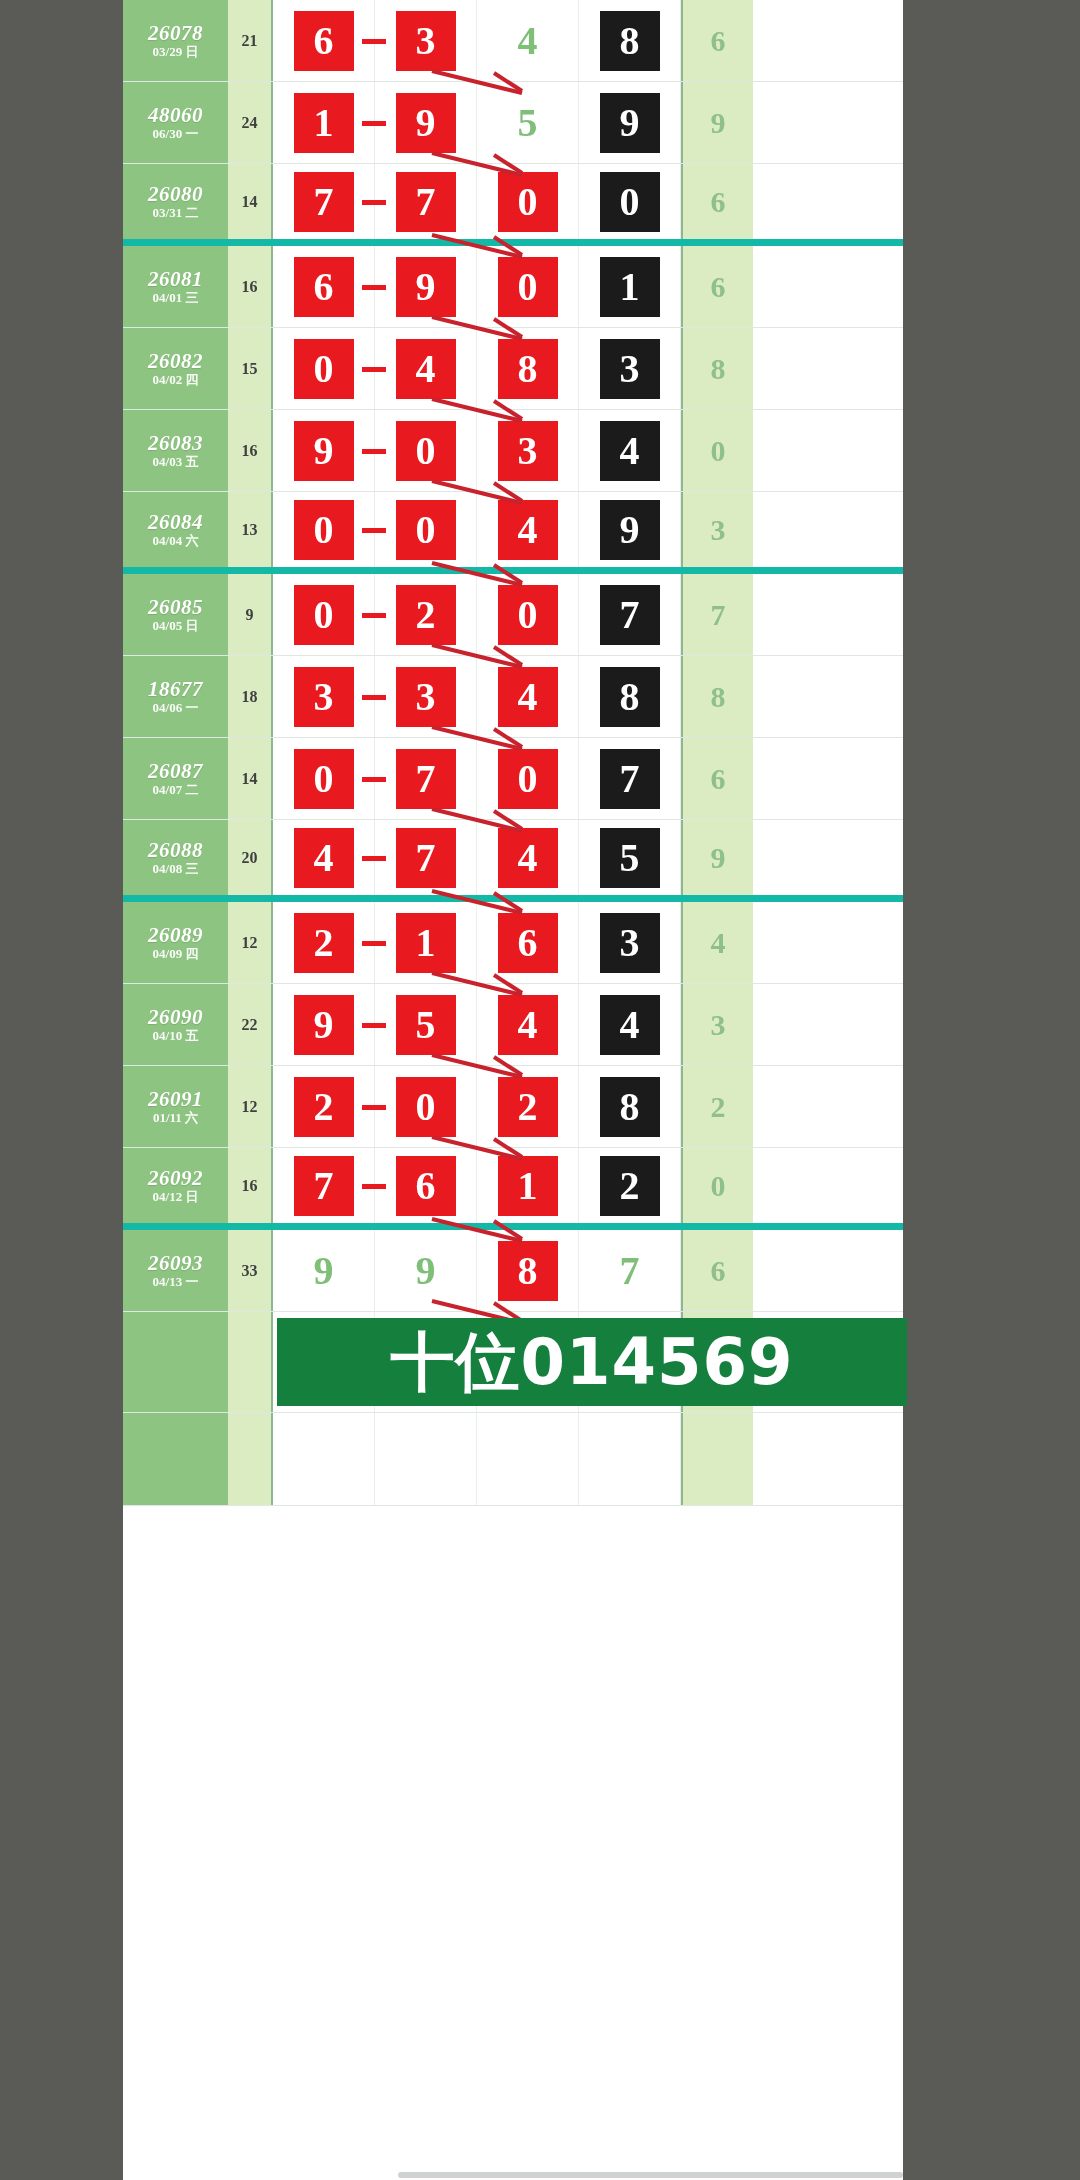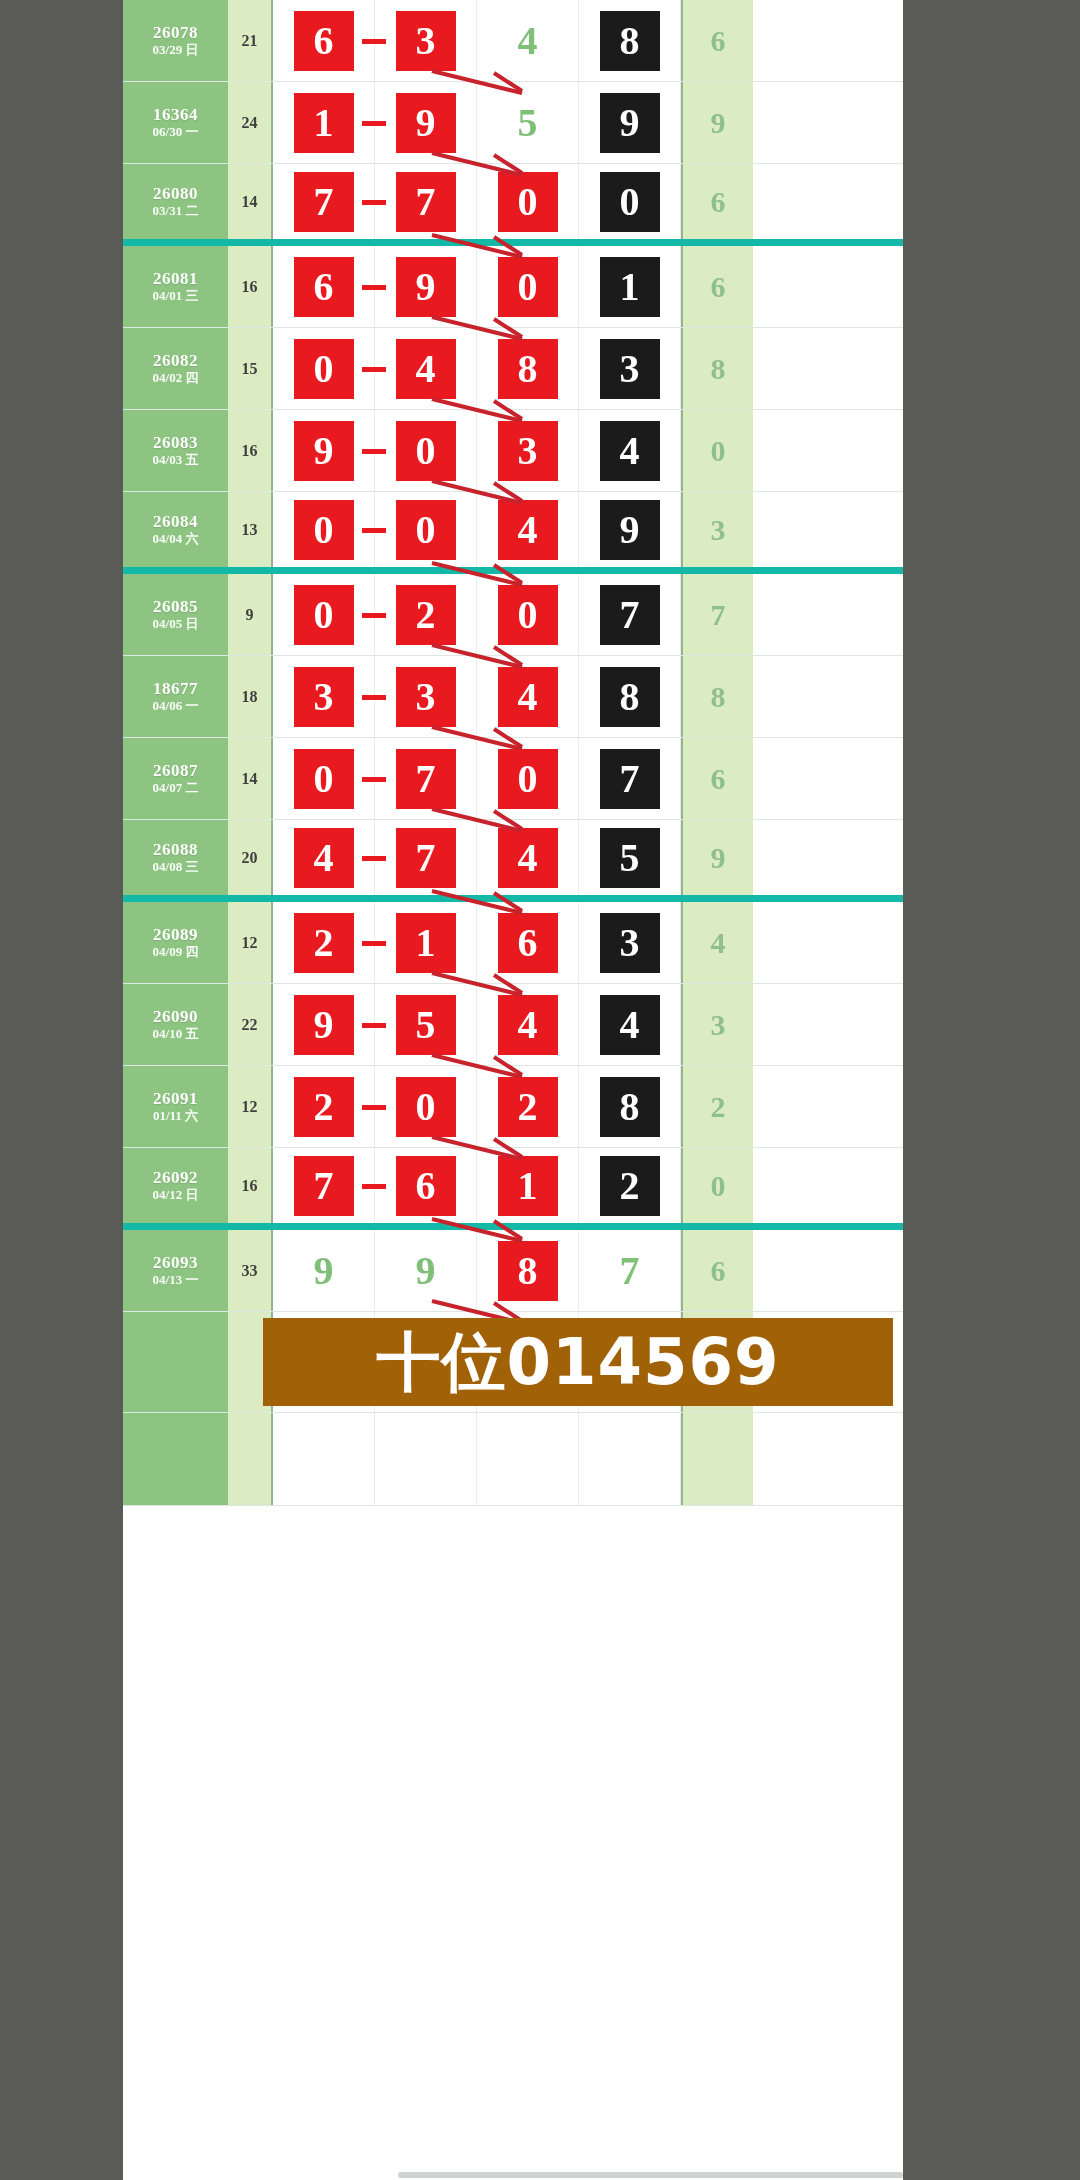--- a/index.html
+++ b/index.html
@@ -35,22 +35,23 @@
   
   .c-issue{
     width:105px;flex:none;
     background:#8ec481;
     color:#ffffff;
     display:flex;flex-direction:column;align-items:center;justify-content:center;
     box-sizing:border-box;
     line-height:1.05;
   }
   .c-issue .iss{
-    font-size:17px;font-weight:bold;letter-spacing:.5px;
+    font-size:21px;font-weight:bold;letter-spacing:.5px;
     text-shadow:0 1px 1px rgba(0,0,0,.12);
+    font-style:italic;
   }
   .c-issue .dt{
     font-size:13px;font-weight:bold;margin-top:1px;opacity:.95;
   }
   .c-sum{
     width:45px;flex:none;
     background:#dcecc2;
     color:#404040;
     display:flex;align-items:center;justify-content:center;
     font-size:16px;font-weight:bold;
@@ -104,23 +105,23 @@
     pointer-events:none;z-index:5;
   }
 
   
   .banner-row{
     position:relative;height:100px;display:flex;
     border-bottom:1px solid #dfe7e2;
   }
   .banner{
     position:absolute;
-    left:140px;top:6px;
+    left:154px;top:6px;
     width:630px;height:88px;
-    background:#a16207;
+    background:#15803d;
     color:#ffffff;
     display:flex;align-items:center;justify-content:center;
     font-family:"DejaVu Sans",sans-serif;
     font-size:64px;font-weight:bold;
     letter-spacing:1px;
     z-index:7;
   }
   .foot-row{
     display:flex;height:92px;
     border-bottom:1px solid #dfe7e2;
@@ -153,21 +154,21 @@
           <div class="c-num">
             <div class="chip plain">4</div>
           </div>
           <div class="c-num">
             <div class="chip black">8</div>
           </div>
           <div class="c-tail">6</div>
         </div>
         <div class="row">
           <div class="c-issue">
-            <div class="iss">16364</div>
+            <div class="iss">48060</div>
             <div class="dt">06/30 一</div>
           </div>
           <div class="c-sum">24</div>
           <div class="c-num">
             <div class="chip red">1</div>
             <div class="dash"></div>
           </div>
           <div class="c-num">
             <div class="chip red">9</div>
           </div>

